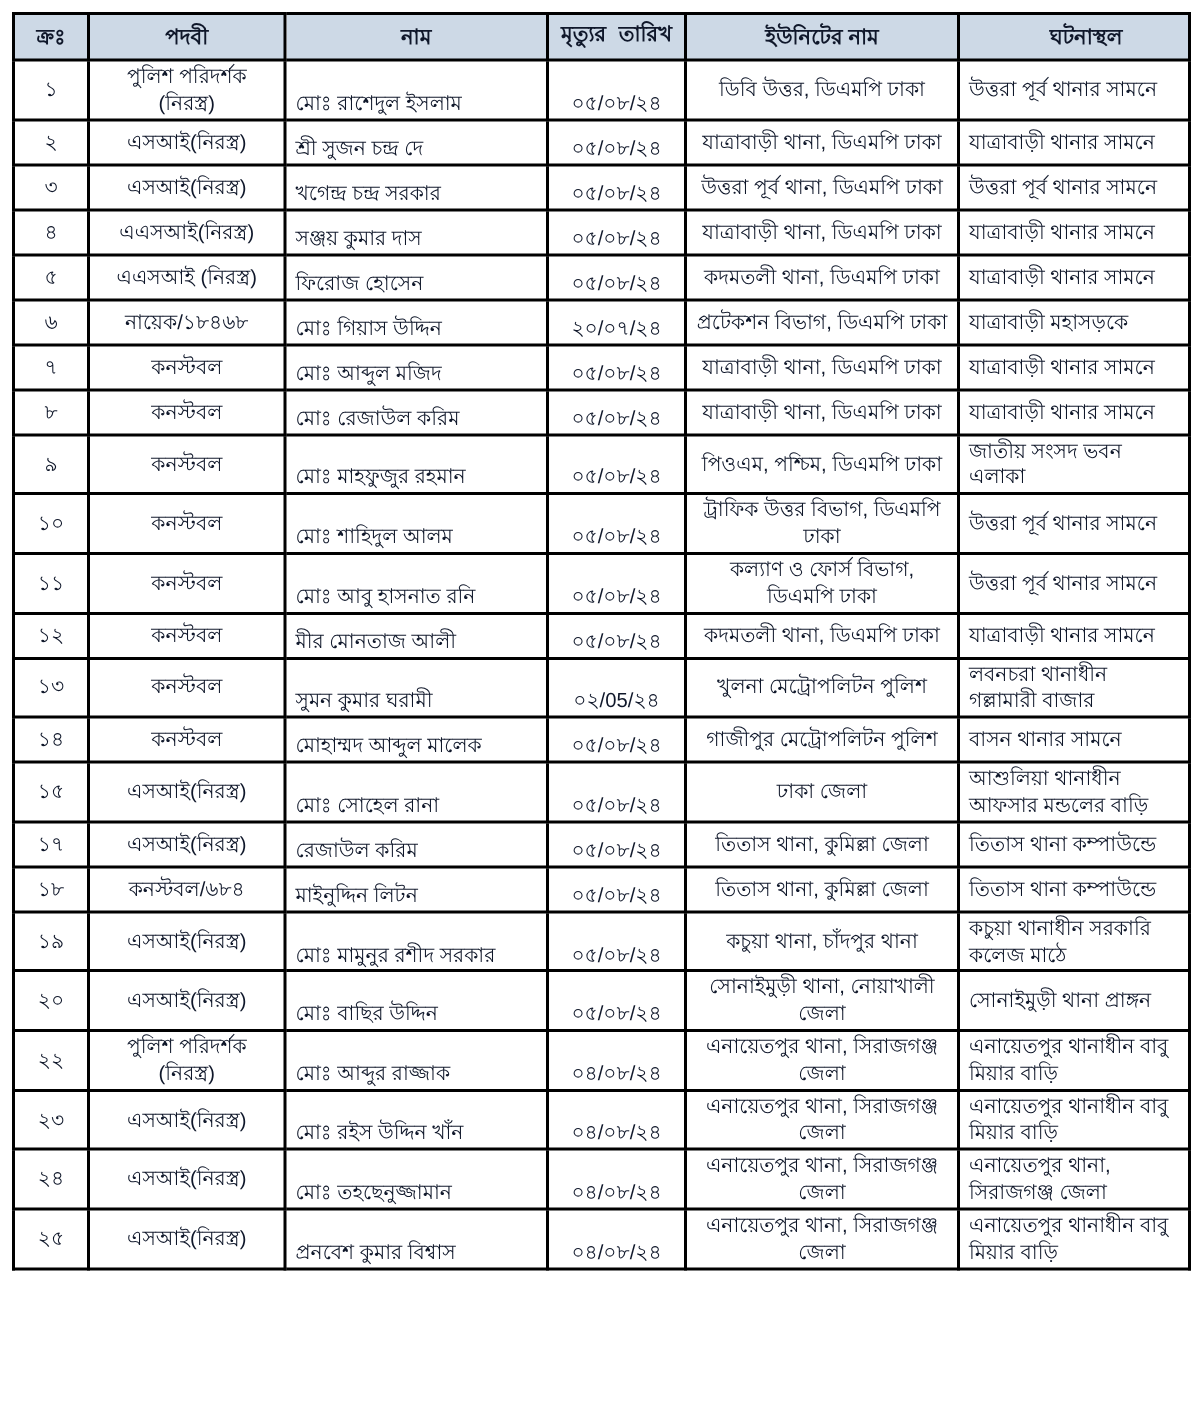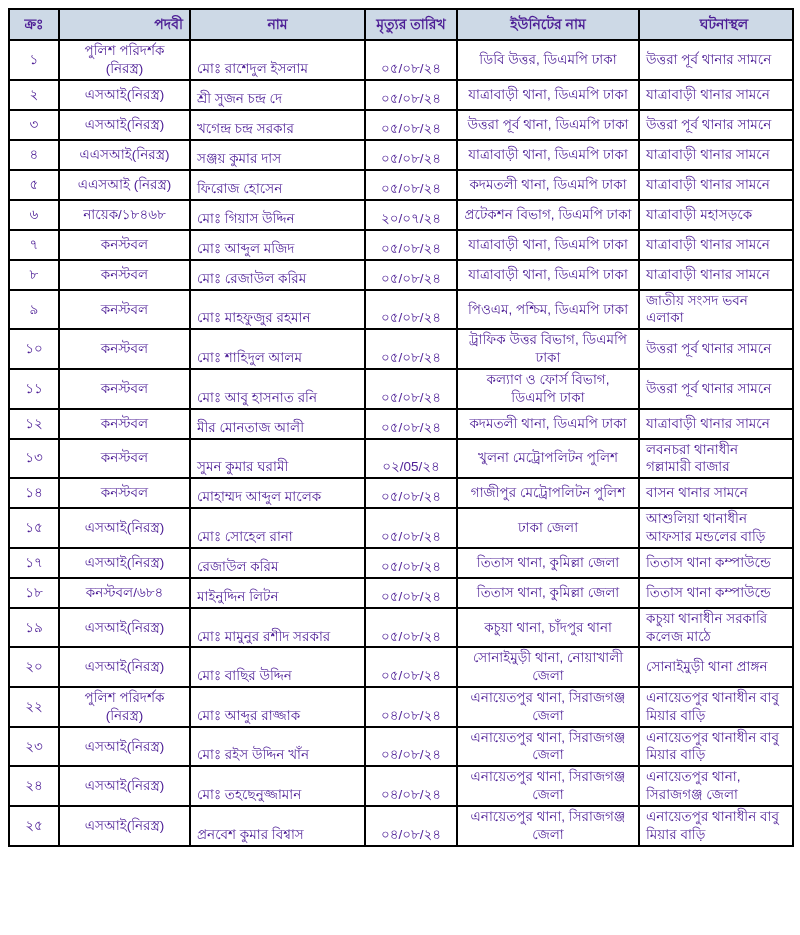--- a/index.html
+++ b/index.html
@@ -10,21 +10,21 @@
   body {
     width: 800px;
     height: 935px;
     box-sizing: border-box;
     padding: 8px 8px 0 8px;
   }
   table.casualty {
     border-collapse: collapse;
     table-layout: fixed;
     width: 784px;
-    color: #4c1d95;
+    color: #0f172a;
   }
   table.casualty th,
   table.casualty td {
     border: 2px solid #000000;
     padding: 1px 6px;
     font-size: 13.5px;
     line-height: 1.32;
     overflow: hidden;
     word-wrap: break-word;
   }
@@ -62,23 +62,23 @@
       <col class="c-serial">
       <col class="c-desig">
       <col class="c-name">
       <col class="c-date">
       <col class="c-unit">
       <col class="c-loc">
     </colgroup>
     <thead>
       <tr>
         <th class="hdr" style="background: rgb(205, 217, 230);">ক্রঃ</th>
-        <th class="hdr" style="background: rgb(205, 217, 230); text-align: right;">পদবী</th>
+        <th class="hdr" style="background: rgb(205, 217, 230);">পদবী</th>
         <th class="hdr" style="background: rgb(205, 217, 230);">নাম</th>
-        <th class="hdr" style="background: rgb(205, 217, 230);">মৃত্যুর তারিখ</th>
+        <th class="hdr" style="background: rgb(205, 217, 230); font-family: Liberation Mono, monospace;">মৃত্যুর তারিখ</th>
         <th class="hdr" style="background: rgb(205, 217, 230); text-align: center;">ইউনিটের নাম</th>
         <th class="hdr" style="background: rgb(205, 217, 230); padding-left: 22px;">ঘটনাস্থল</th>
       </tr>
     </thead>
     <tbody id="table-body">
         <tr>
     <td class="c-serial">১</td>
     <td class="c-desig">পুলিশ পরিদর্শক (নিরস্ত্র)</td>
     <td class="c-name">মোঃ রাশেদুল ইসলাম</td>
     <td class="c-date">০৫/০৮/২৪</td>

